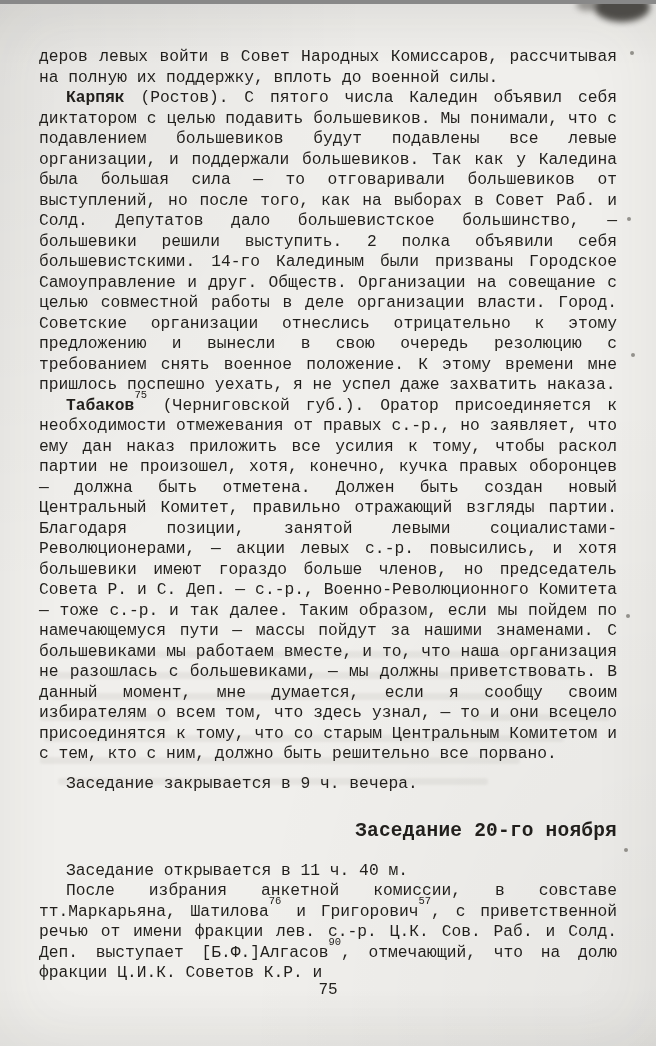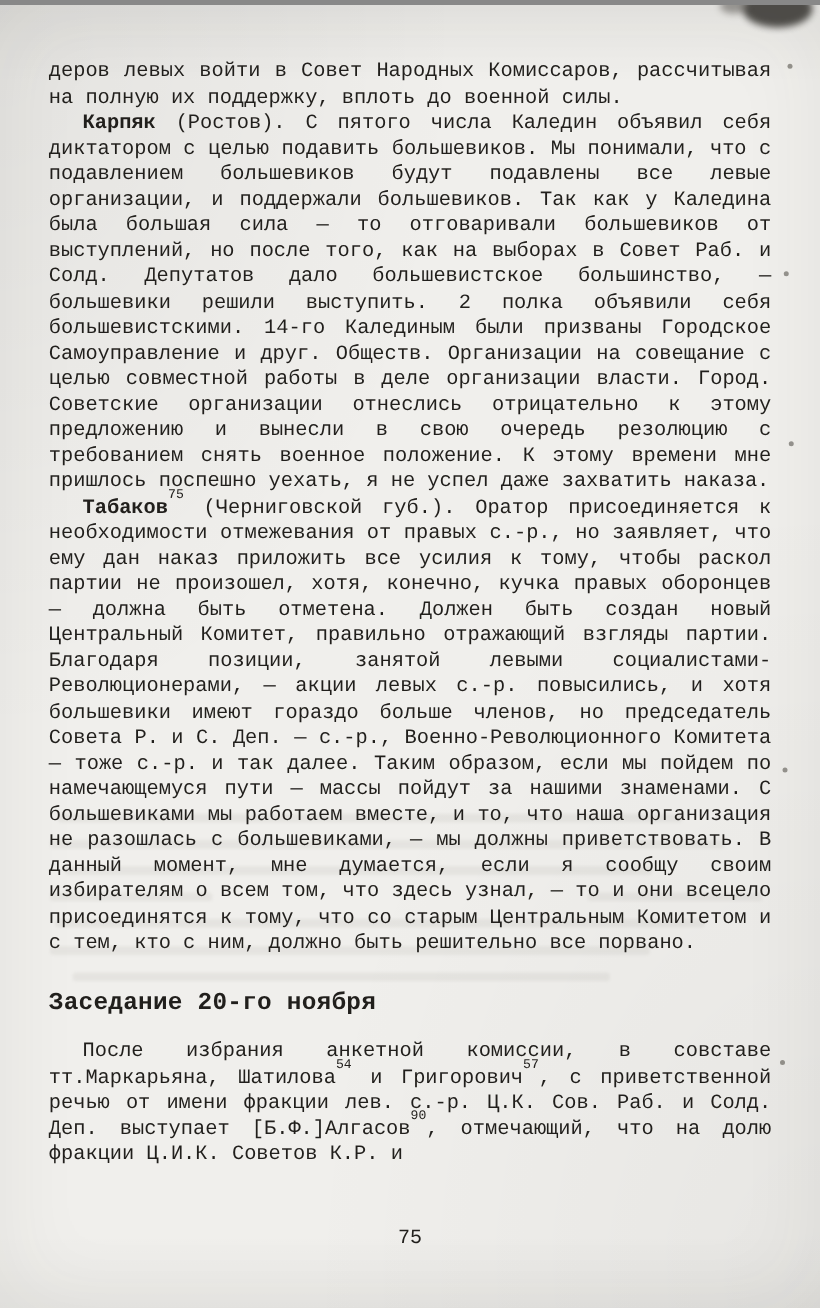--- a/index.html
+++ b/index.html
@@ -25,21 +25,21 @@
   }
   .text-block p { margin:0; text-indent:27px; }
   .text-block p.noindent { text-indent:0; }
   .gap-sm { margin-top:9px !important; }
   .gap-md { margin-top:11px !important; }
   .speaker { font-weight:bold; }
   sup.fn { font-size:10.5px; line-height:0; position:relative; top:-5px; }
   h2.heading {
     margin:27px 0 19px; padding:0;
     font-size:19.5px; font-weight:bold;
-    text-align:left; text-indent:0;
+    text-align:right; text-indent:0;
     letter-spacing:0.2px;
   }
   .page-number {
     position:absolute; top:977px; left:0; right:0;
     text-align:center; font-size:16px; z-index:2;
   }
   
   .stain { position:absolute; border-radius:50%; z-index:1; }
   .stain-tr  { top:-12px; right:6px;  width:56px; height:30px; background:#34322e; filter:blur(3px); opacity:.85; }
   .stain-tr2 { top:-6px;  right:58px; width:22px; height:13px; background:#4a4742; filter:blur(3px); opacity:.5; }
@@ -72,24 +72,26 @@
   </div>
 
   <main class="text-block">
 
     <p class="noindent">деров левых войти в Совет Народных Комиссаров, рассчитывая на полную их поддержку, вплоть до военной силы.</p>
 
     <p><b class="speaker">Карпяк</b><span> (Ростов). С пятого числа Каледин объявил себя диктатором с целью подавить большевиков. Мы понимали, что с подавлением большевиков будут подавлены все левые организации, и поддержали большевиков. Так как у Каледина была большая сила — то отговаривали большевиков от выступлений, но после того, как на выборах в Совет Раб. и Солд. Депутатов дало большевистское большинство, — большевики решили выступить. 2 полка объявили себя большевистскими. 14-го Калединым были призваны Городское Самоуправление и друг. Обществ. Организации на совещание с целью совместной работы в деле организации власти. Город. Советские организации отнеслись отрицательно к этому предложению и вынесли в свою очередь резолюцию с требованием снять военное положение. К этому времени мне пришлось поспешно уехать, я не успел даже захватить наказа.</span></p>
 
     <p><b class="speaker">Табаков</b><sup class="fn">75</sup><span> (Черниговской губ.). Оратор присоединяется к необходимости отмежевания от правых с.-р., но заявляет, что ему дан наказ приложить все усилия к тому, чтобы раскол партии не произошел, хотя, конечно, кучка правых оборонцев — должна быть отметена. Должен быть создан новый Центральный Комитет, правильно отражающий взгляды партии. Благодаря позиции, занятой левыми социалистами-Революционерами, — акции левых с.-р. повысились, и хотя большевики имеют гораздо больше членов, но председатель Совета Р. и С. Деп. — с.-р., Военно-Революционного Комитета — тоже с.-р. и так далее. Таким образом, если мы пойдем по намечающемуся пути — массы пойдут за нашими знаменами. С большевиками мы работаем вместе, и то, что наша организация не разошлась с большевиками, — мы должны приветствовать. В данный момент, мне думается, если я сообщу своим избирателям о всем том, что здесь узнал, — то и они всецело присоединятся к тому, что со старым Центральным Комитетом и с тем, кто с ним, должно быть решительно все порвано.</span></p>
 
+    <p class="gap-sm">Заседание закрывается в 9 ч. вечера.</p>
 
     <h2 class="heading">Заседание 20-го ноября</h2>
 
+    <p>Заседание открывается в 11 ч. 40 м.</p>
 
 
-    <p><span>После избрания анкетной комиссии, в совставе тт.Маркарьяна, Шатилова</span><sup class="fn">54</sup><span> и Григорович</span><sup class="fn">57</sup><span>, с приветственной речью от имени фракции лев. с.-р. Ц.К. Сов. Раб. и Солд. Деп. выступает [Б.Ф.]Алгасов</span><sup class="fn">90</sup><span>, отмечающий, что на долю фракции Ц.И.К. Советов К.Р. и</span></p>
+    <p><span>После избрания анкетной комиссии, в совставе тт.Маркарьяна, Шатилова</span><sup class="fn">76</sup><span> и Григорович</span><sup class="fn">57</sup><span>, с приветственной речью от имени фракции лев. с.-р. Ц.К. Сов. Раб. и Солд. Деп. выступает [Б.Ф.]Алгасов</span><sup class="fn">90</sup><span>, отмечающий, что на долю фракции Ц.И.К. Советов К.Р. и</span></p>
 
   </main>
 
   <div class="page-number">75</div>
 
 </div>
 
 </body></html>

